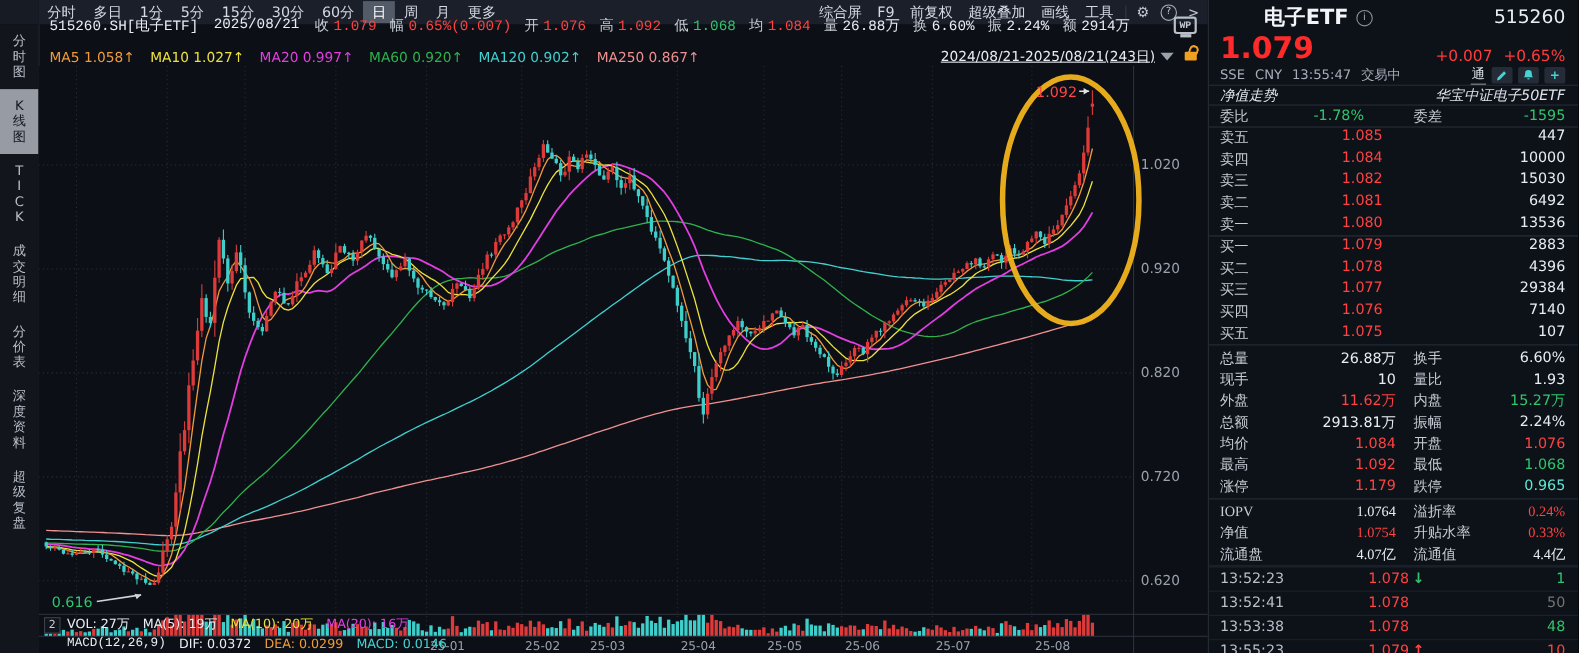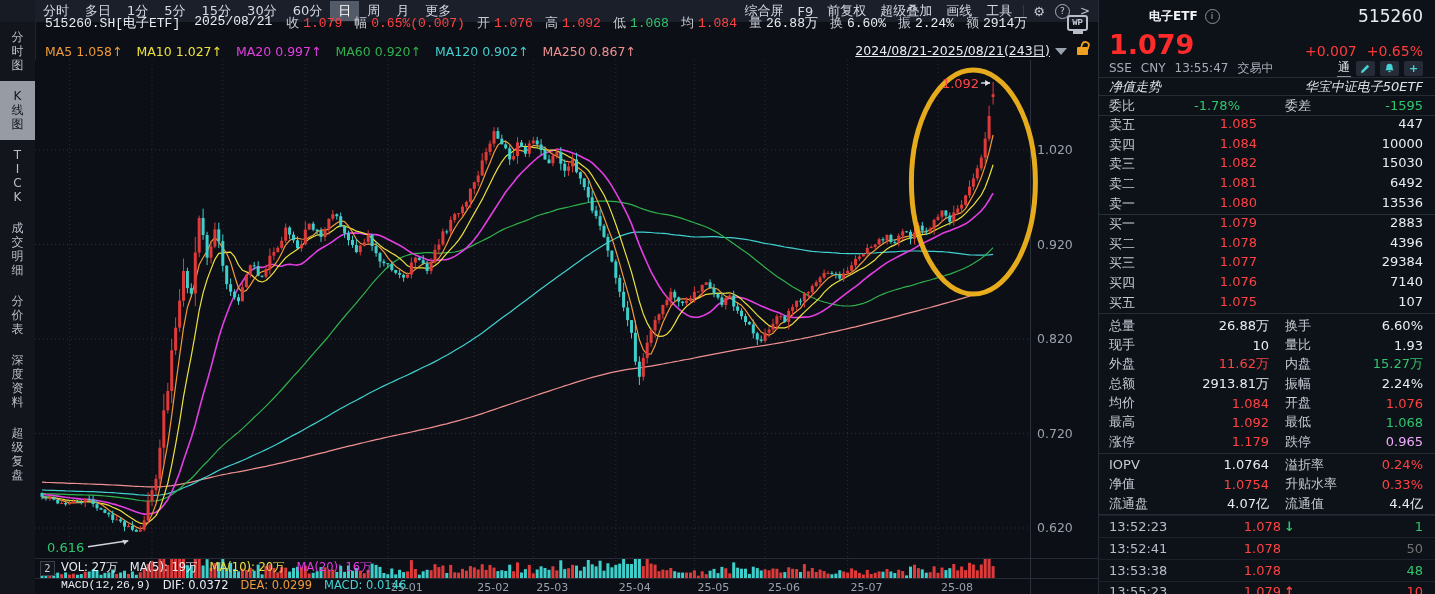--- a/index.html
+++ b/index.html
@@ -50,21 +50,21 @@
   .pane-no{position:absolute;left:5px;top:501px;width:13px;height:13px;border:1px solid #3a404c;color:#c6cbd4;
            font-size:10px;display:flex;align-items:center;justify-content:center;background:#12151c;}
   .chart-legend{position:absolute;display:flex;gap:12px;font-size:11.5px;white-space:nowrap;}
   #vol-legend{left:26px;top:500px;}
   #macd-legend{left:26px;top:518px;}
   
   #quote{position:absolute;left:1098px;top:0;width:337px;height:594px;background:#0d1219;border-left:1px solid #272d38;
          box-sizing:border-box;font-size:13px;}
   .qpad{padding:0 12px 0 10px;}
   .q-name-row{display:flex;align-items:center;height:26px;padding-top:3px;}
-  .q-name{font-size:12px;font-weight:bold;color:#f2f4f8;padding-left:40px;}
+  .q-name{font-size:19px;font-weight:bold;color:#f2f4f8;padding-left:40px;}
   .infoi{width:13px;height:13px;border:1px solid #8b919c;border-radius:50%;font-size:9px;display:inline-flex;
          align-items:center;justify-content:center;color:#a9aeb8;margin-left:7px;}
   .q-code{margin-left:auto;font-size:17px;color:#e9edf3;}
   .q-price-row{display:flex;align-items:flex-end;height:30px;}
   .q-price{font-size:27px;font-weight:bold;color:#ff2b2b;line-height:28px;}
   .q-chg{margin-left:auto;color:#ff3b3b;font-size:14px;display:flex;gap:10px;}
   .q-meta-row{display:flex;align-items:center;height:18px;color:#a7adb8;font-size:12px;gap:9px;}
   .q-meta-icons{margin-left:auto;display:flex;align-items:center;gap:5px;}
   .q-badge{color:#e4e8ee;border-bottom:1px solid #8b919c;font-size:12px;padding:0 1px;}
   .q-iconbtn{width:19px;height:15px;background:#262c37;border-radius:2px;display:inline-flex;align-items:center;
@@ -1129,25 +1129,25 @@
         <div class="strow qpad">
           <span class="l1">最高</span>
           <span class="v1" style="color: rgb(255, 66, 66);">1.092</span>
           <span class="l2">最低</span>
           <span class="v2" style="color: rgb(49, 197, 109);">1.068</span>
         </div>
         <div class="strow qpad">
           <span class="l1">涨停</span>
           <span class="v1" style="color: rgb(255, 66, 66);">1.179</span>
           <span class="l2">跌停</span>
-          <span class="v2" style="color: #f0abfc;">0.965</span>
+          <span class="v2" style="color: #5eead4;">0.965</span>
         </div>
       </div>
     <div class="hdiv"></div>
-    <div id="iopv" style="padding-top:1px;padding-bottom:1px;">
+    <div id="iopv" style="padding-top:1px;padding-bottom:1px;font-family:Liberation Serif, serif;">
         <div class="strow qpad">
           <span class="l1">IOPV</span>
           <span class="v1" style="color: rgb(233, 237, 243);">1.0764</span>
           <span class="l2">溢折率</span>
           <span class="v2" style="color: rgb(255, 66, 66);">0.24%</span>
         </div>
         <div class="strow qpad">
           <span class="l1">净值</span>
           <span class="v1" style="color: rgb(255, 66, 66);">1.0754</span>
           <span class="l2">升贴水率</span>

